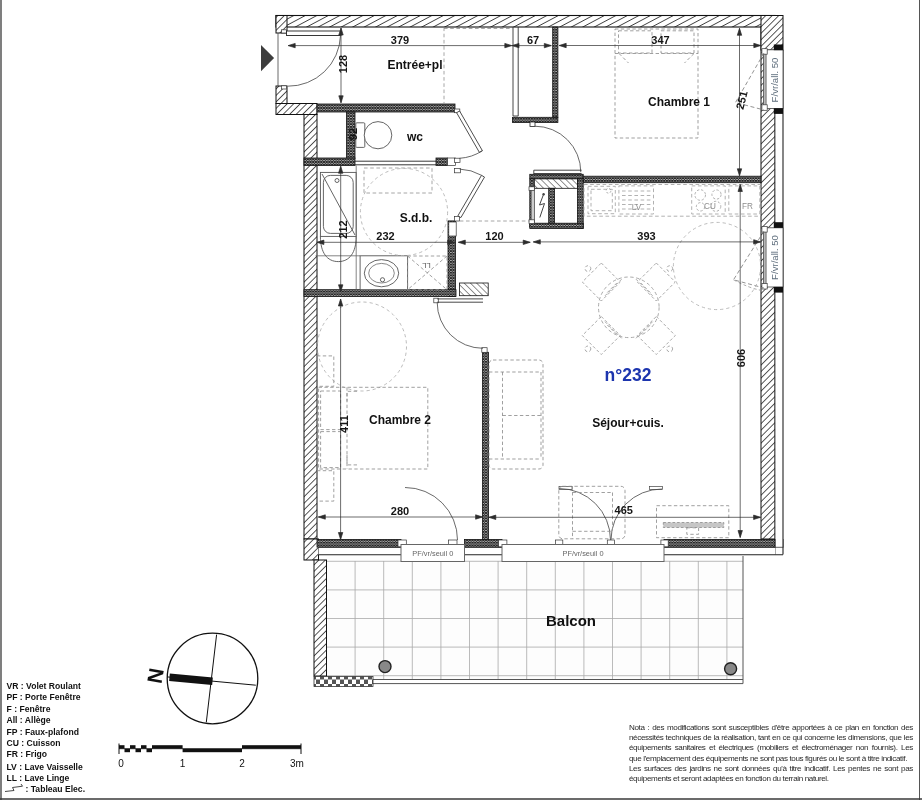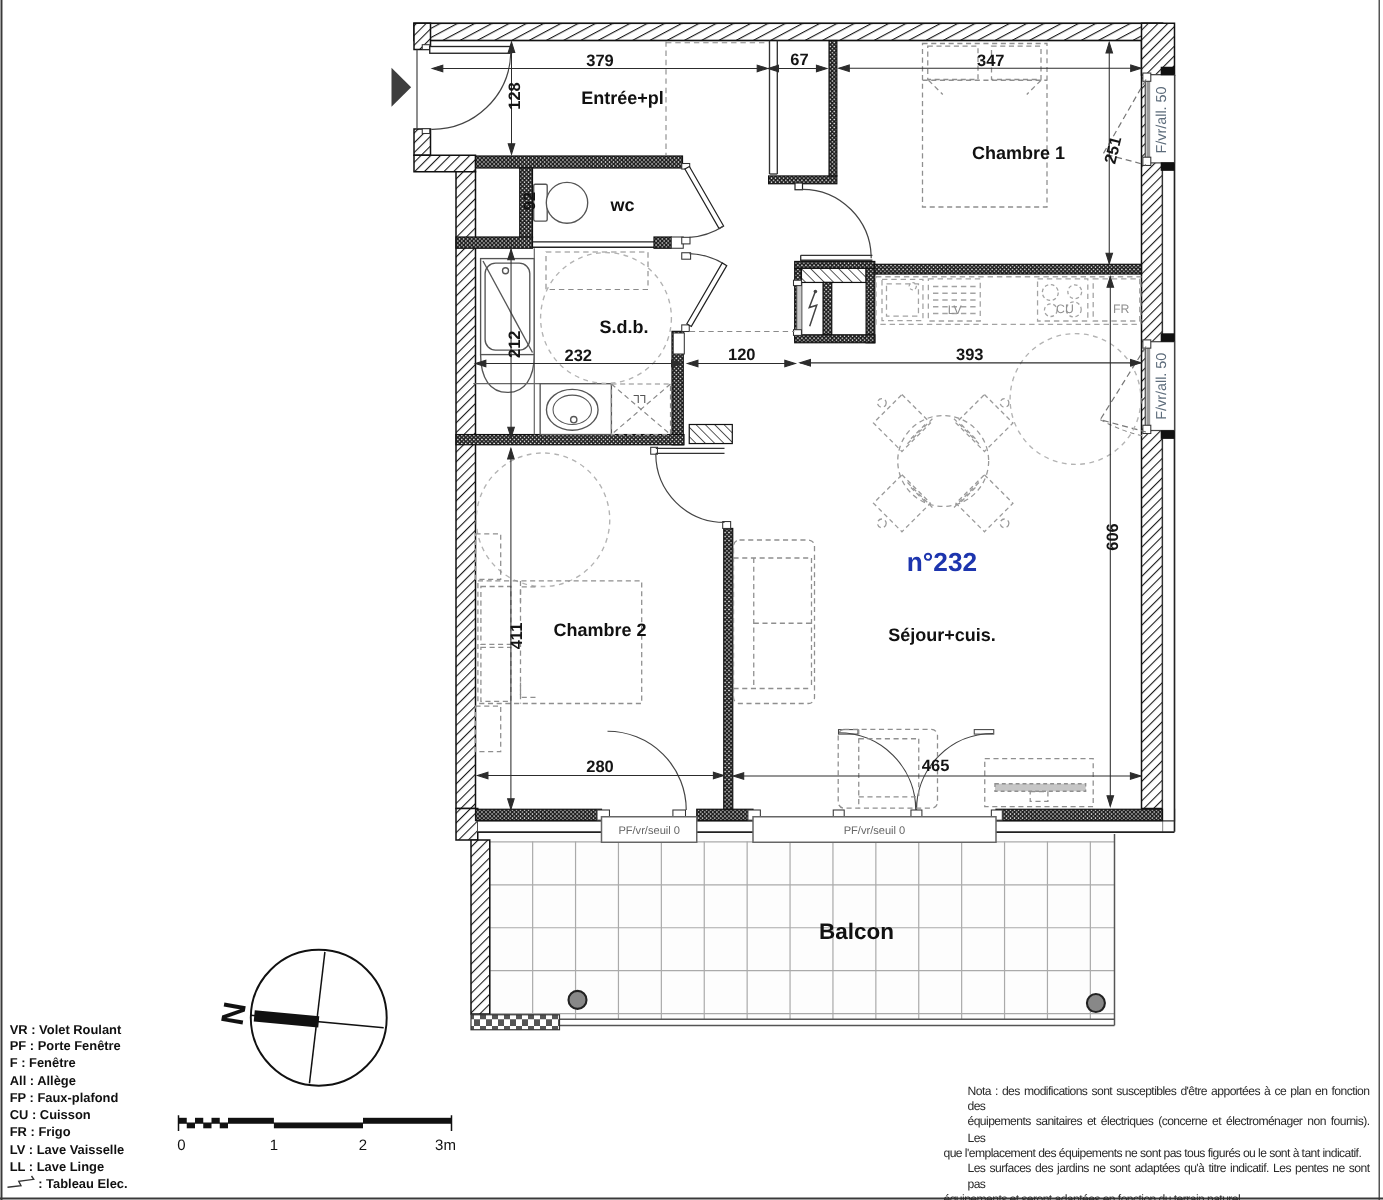--- a/index.html
+++ b/index.html
@@ -1,21 +1,21 @@
 <!DOCTYPE html>
 <html><head>
 <meta charset="utf-8">
 <style>
   html,body{margin:0;padding:0;background:#fff;}
   body{width:922px;height:800px;position:relative;font-family:"Liberation Sans",sans-serif;}
   svg{position:absolute;left:0;top:0;}
   .dim{font-size:11px;font-weight:bold;fill:#151515;}
   .room{font-weight:bold;fill:#111;}
   #nota{position:absolute;left:629px;top:722.5px;width:284px;font-size:8.1px;line-height:10.35px;color:#2a2a2a;letter-spacing:-0.38px;}
-  #nota .j{text-align:justify;text-align-last:justify;margin-left:16px;}
+  #nota .j{text-align:justify;text-align-last:justify;}
 </style>
 </head>
 <body>
 <svg width="922" height="800" viewBox="0 0 922 800">
 <defs>
   <pattern id="hext" width="4.6" height="4.6" patternTransform="rotate(45)" patternUnits="userSpaceOnUse">
     <rect width="4.6" height="4.6" fill="#fff"></rect>
     <line x1="0" y1="0" x2="0" y2="4.6" stroke="#191919" stroke-width="1.45"></line>
   </pattern>
   <pattern id="hint" width="2.7" height="2.7" patternUnits="userSpaceOnUse">
@@ -565,17 +565,18 @@
 
 <line x1="1" y1="0" x2="1" y2="800" stroke="#3a3a3a" stroke-width="1.3"></line>
 
 <line x1="919.5" y1="0" x2="919.5" y2="800" stroke="#555" stroke-width="1"></line>
 
 <line x1="0" y1="799" x2="922" y2="799" stroke="#3a3a3a" stroke-width="1.4"></line>
 </svg>
 
 <div id="nota">
 <div class="j">Nota&nbsp;: des modifications sont susceptibles d'être apportées à ce plan en fonction des</div>
-<div class="j">équipements sanitaires et électriques (concerne et électroménager non fournis). Les</div>
-<div>que l'emplacement des équipements ne sont pas tous figurés ou le sont à tant indicatif.</div>
-<div class="j">Les surfaces des jardins ne sont adaptées qu'à titre indicatif. Les pentes ne sont pas</div>
+<div class="j">nécessités techniques de la réalisation, tant en ce qui concerne les dimensions, que les</div>
+<div class="j">équipements sanitaires et électriques (mobiliers et électroménager non fournis). Les</div>
+<div>que l'emplacement des équipements ne sont pas tous figurés ou le sont à titre indicatif.</div>
+<div class="j">Les surfaces des jardins ne sont données qu'à titre indicatif. Les pentes ne sont pas</div>
 <div>équipements et seront adaptées en fonction du terrain naturel.</div>
 </div>
 
 </body></html>

